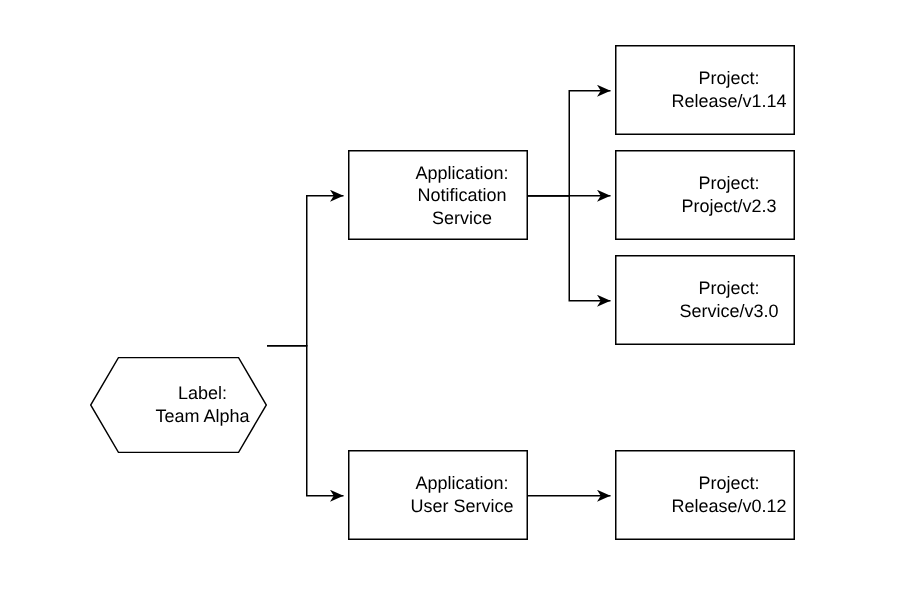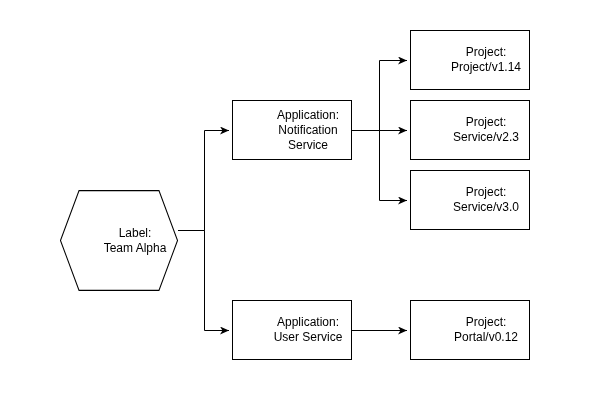--- a/index.html
+++ b/index.html
@@ -41,23 +41,24 @@
     padding-left: 32px;
   }
   .node.rect {
     width: 120px;
     height: 60px;
     border: 1px solid #000000;
     background: #ffffff;
   }
   .node.hex {
     width: 118px;
-    height: 101px;
+    height: 64px;
     border: none;
     background: transparent;
+    margin-top: 48px;
   }
   .hex-shape {
     position: absolute;
     left: 0;
     top: 0;
     width: 100%;
     height: 100%;
   }
   .hex-shape polygon {
     fill: #ffffff;
@@ -101,31 +102,31 @@
     <span class="node-label">Notification Service</span>
   </div>
 
   <div class="node rect" style="left:232px; top:300px;">
     <span class="node-label">Application:</span>
     <span class="node-label">User Service</span>
   </div>
 
   <div class="node rect" style="left:410px; top:30px;">
     <span class="node-label">Project:</span>
-    <span class="node-label">Project/v1.14</span>
+    <span class="node-label">Release/v1.14</span>
   </div>
 
   <div class="node rect" style="left:410px; top:100px;">
     <span class="node-label">Project:</span>
-    <span class="node-label">Service/v2.3</span>
+    <span class="node-label">Project/v2.3</span>
   </div>
 
   <div class="node rect" style="left:410px; top:170px;">
     <span class="node-label">Project:</span>
     <span class="node-label">Service/v3.0</span>
   </div>
 
   <div class="node rect" style="left:410px; top:300px;">
     <span class="node-label">Project:</span>
-    <span class="node-label">Portal/v0.12</span>
+    <span class="node-label">Release/v0.12</span>
   </div>
 
 </div>
 
 </body></html>

